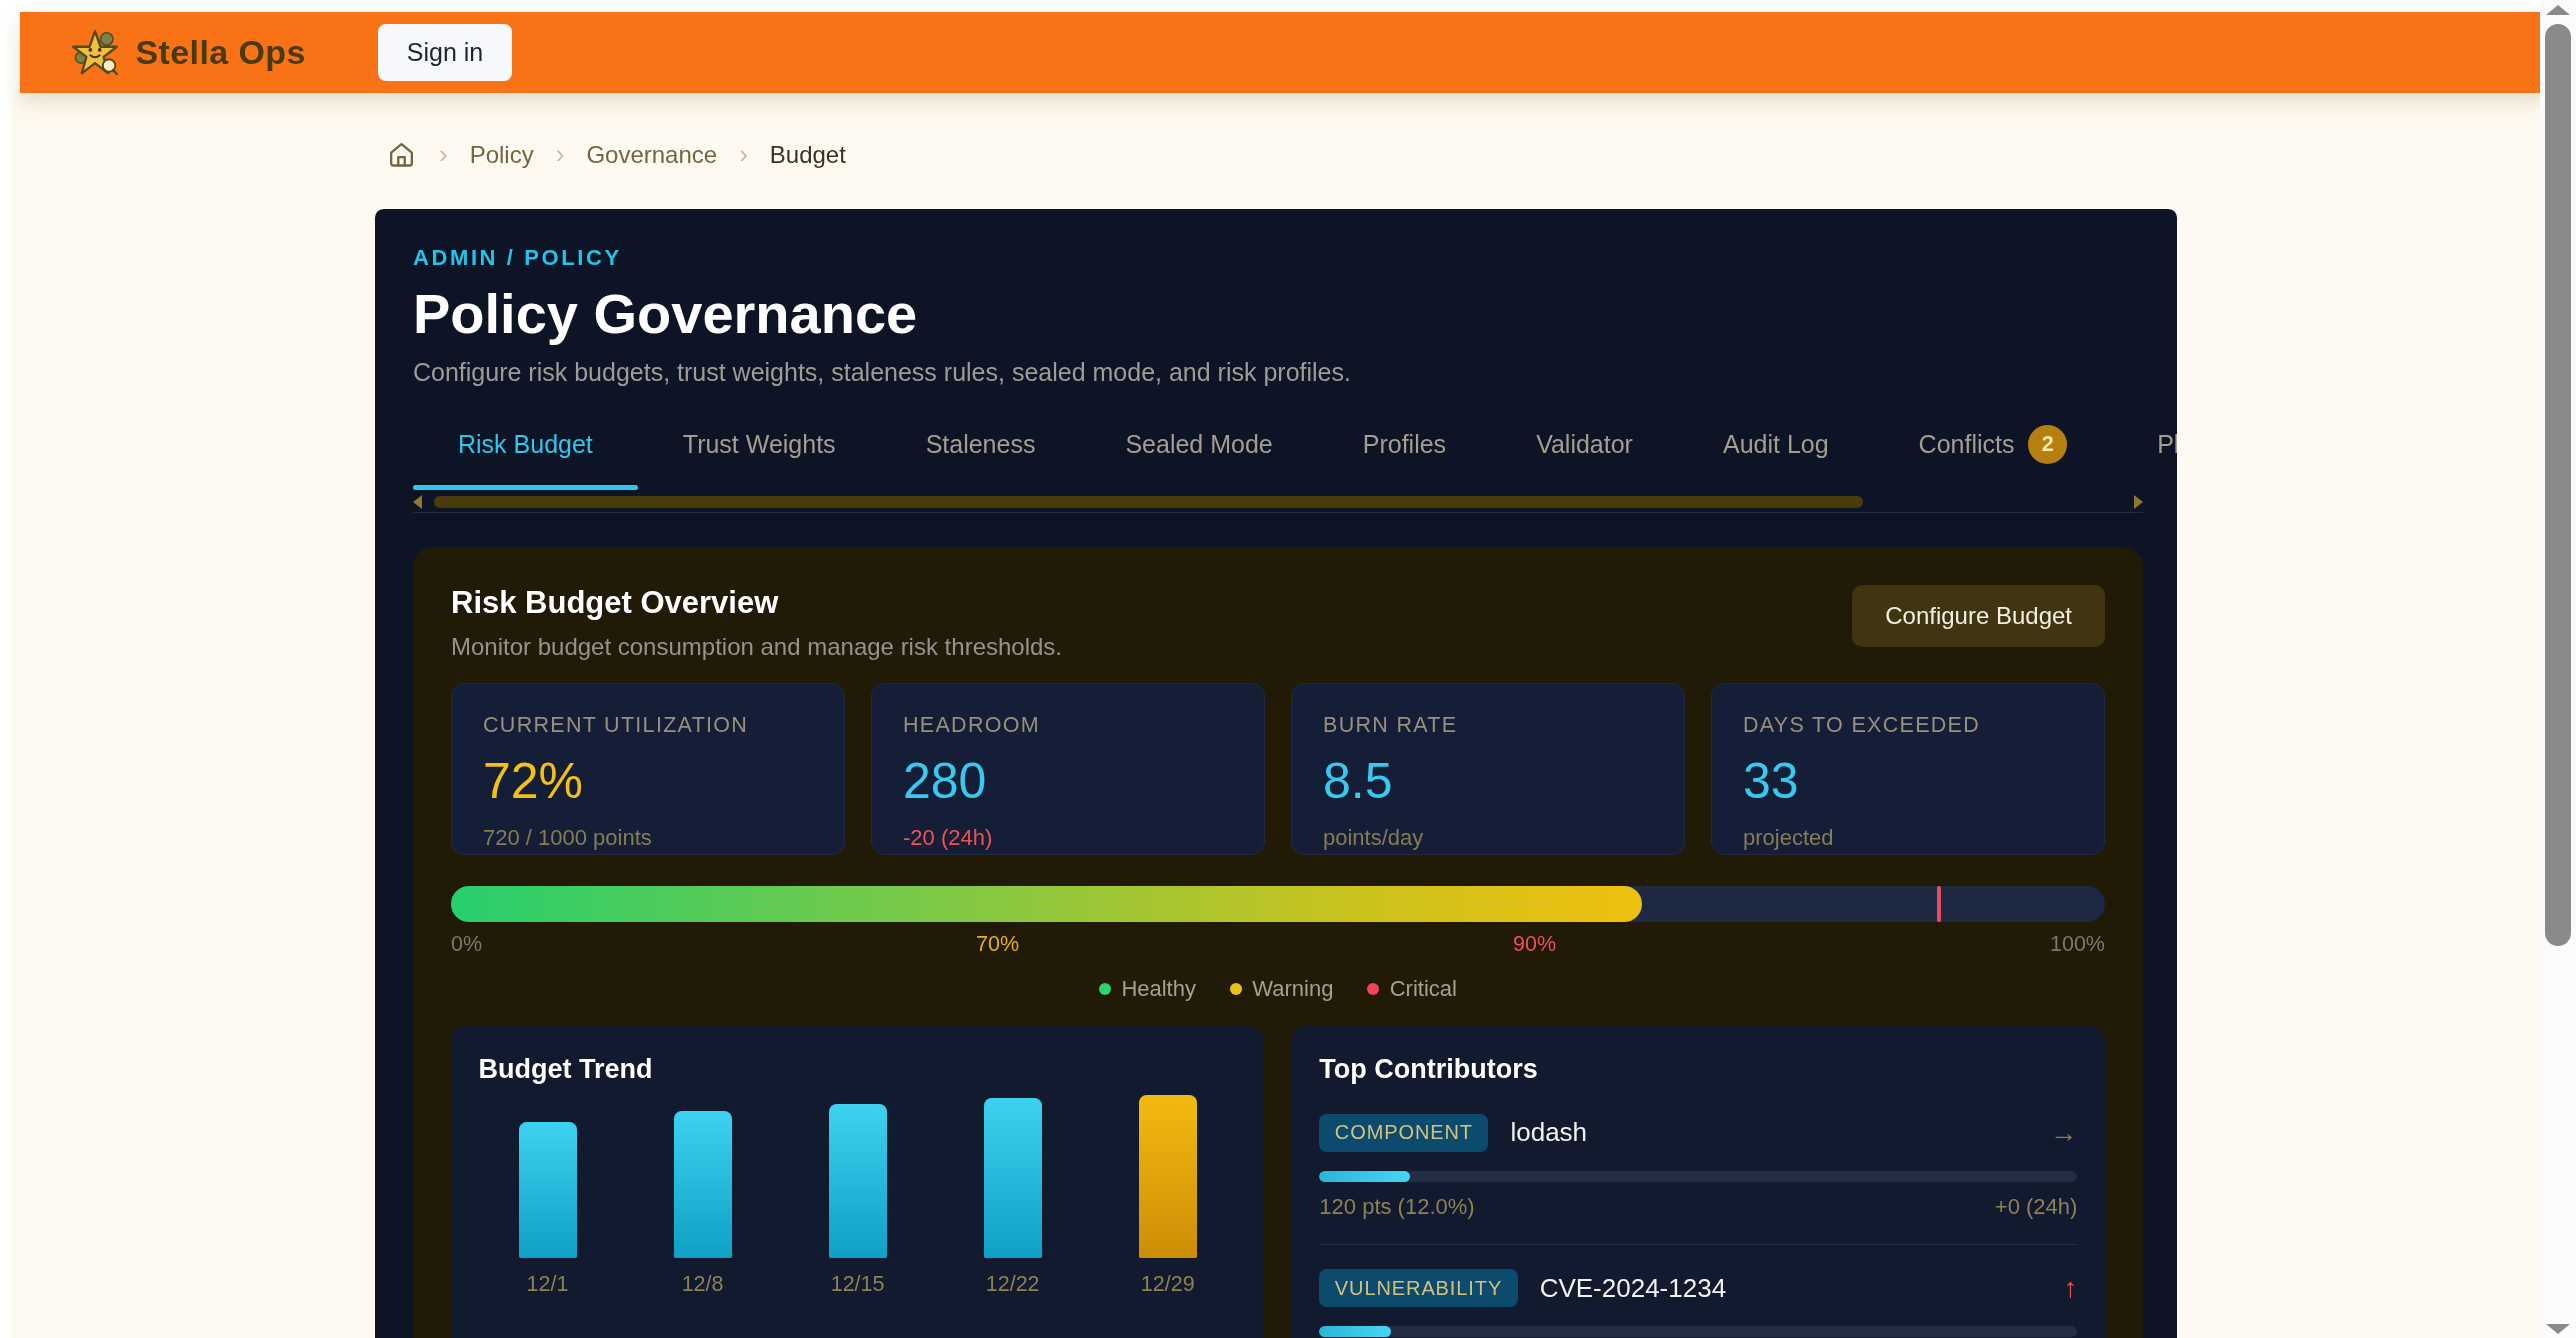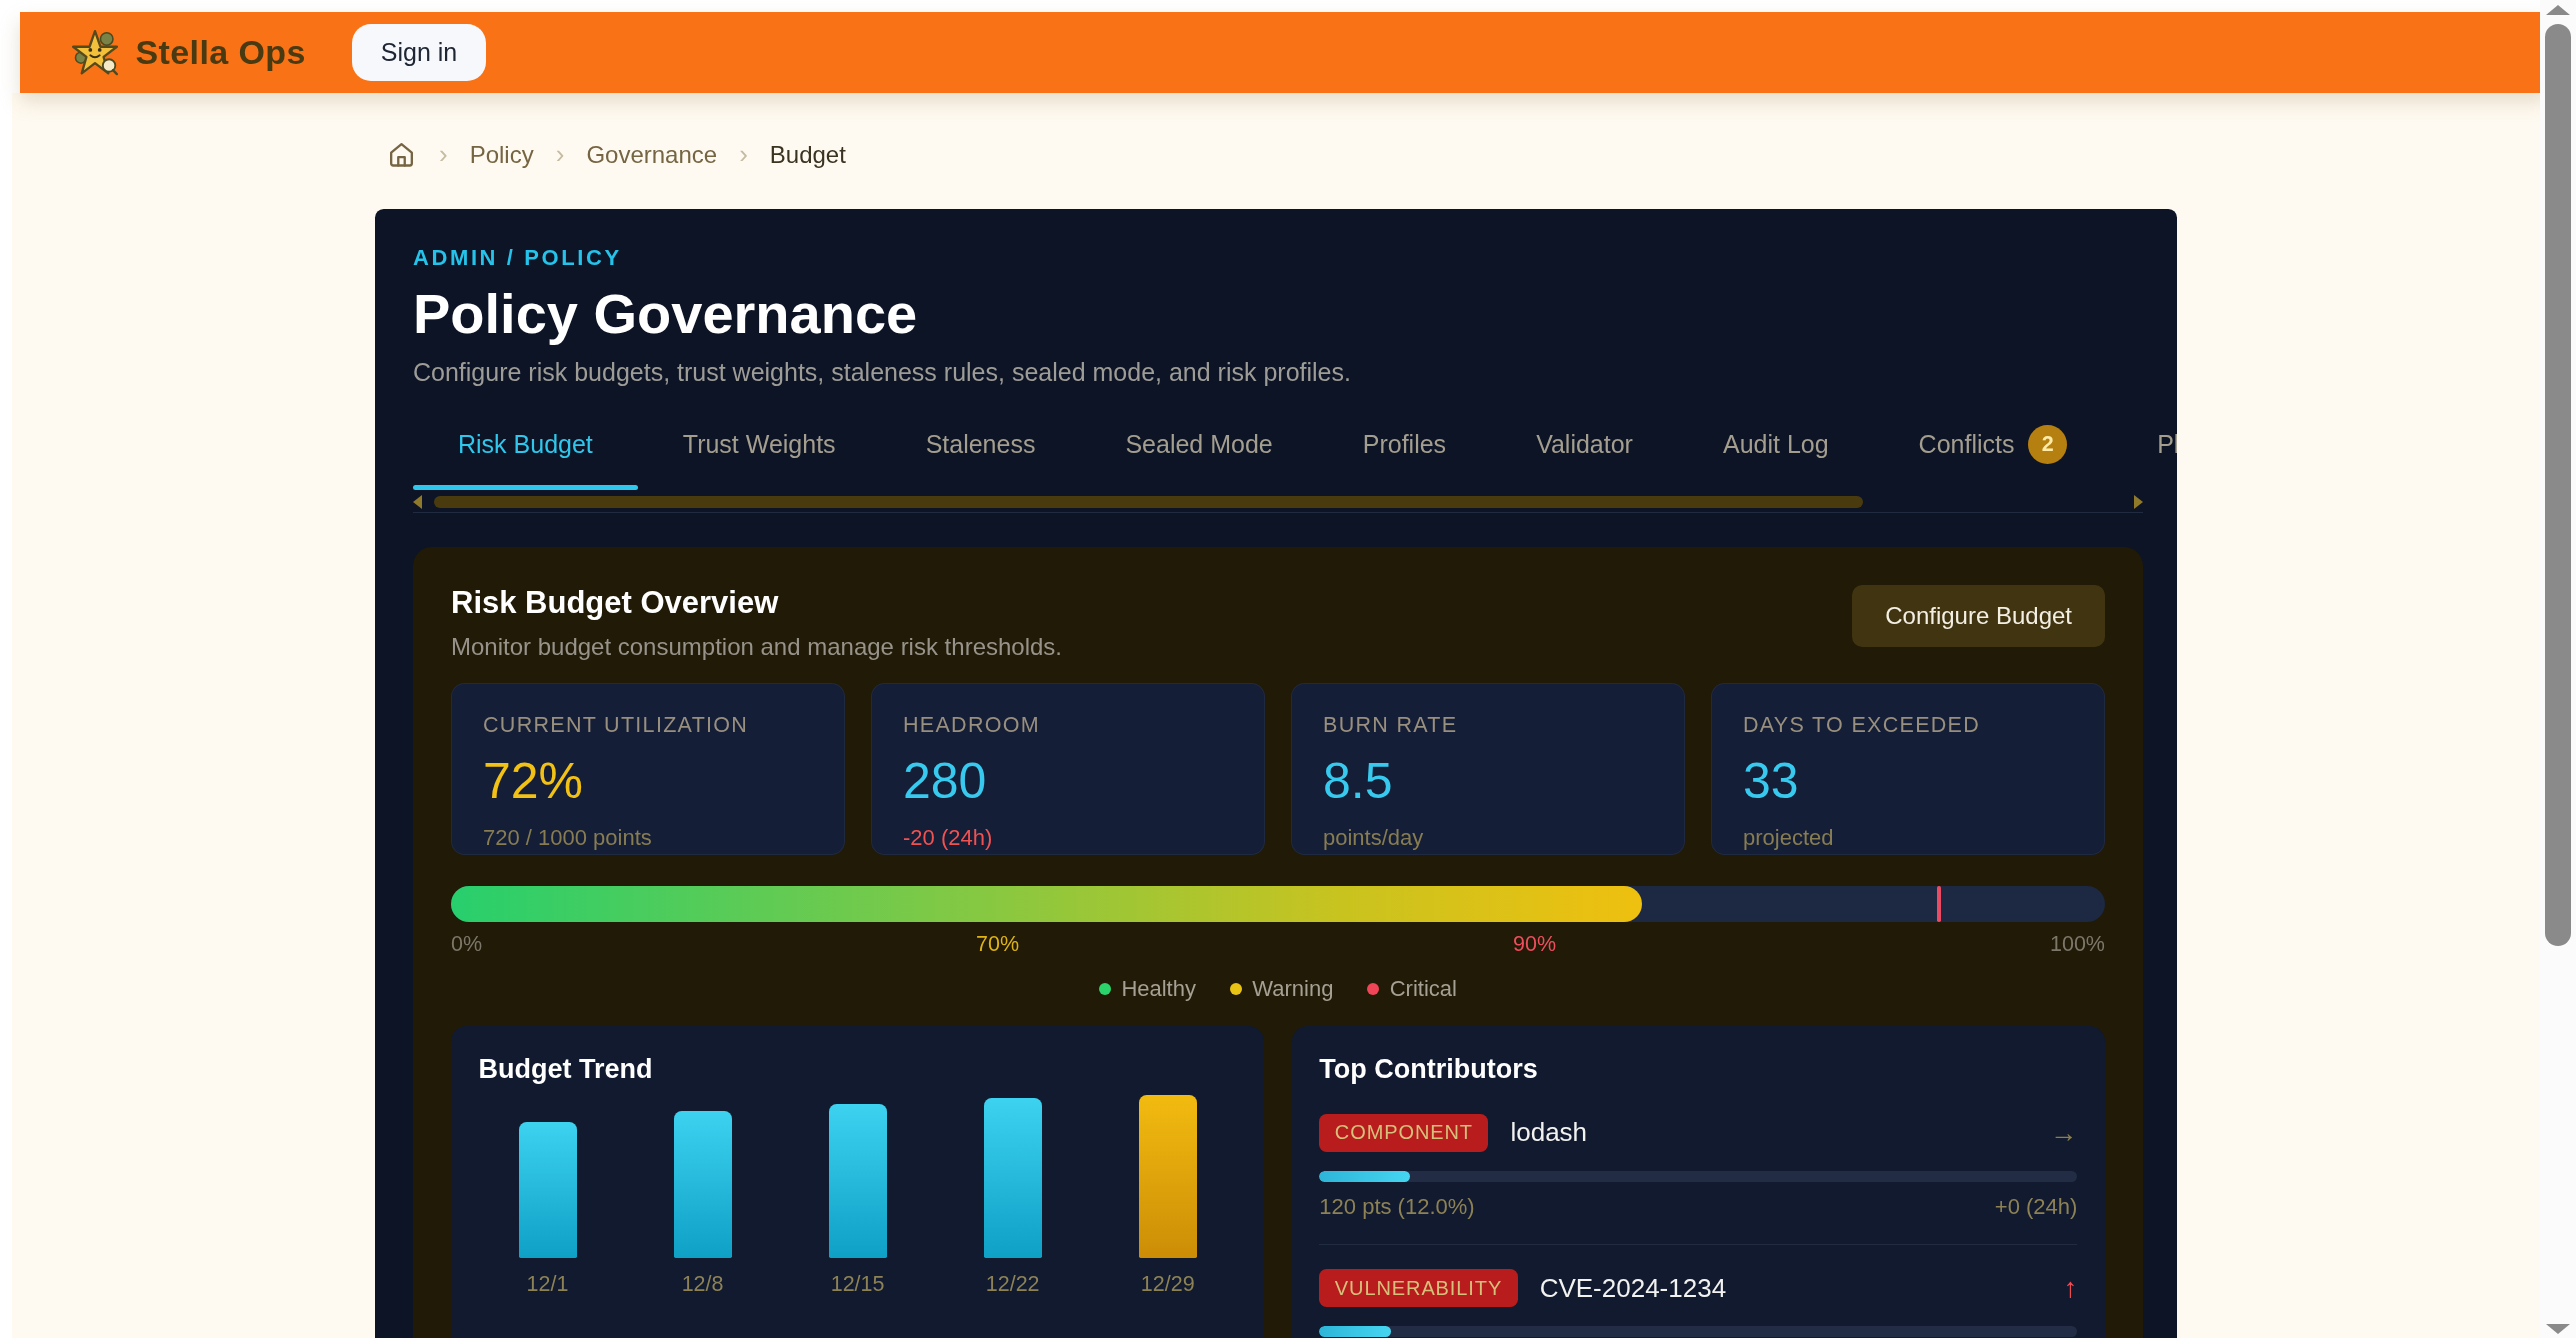--- a/index.html
+++ b/index.html
@@ -5,21 +5,21 @@
   html,body{margin:0;padding:0;}
   .stage{position:relative;width:2576px;height:1339px;overflow:hidden;background:#ffffff;
          font-family:"Liberation Sans",sans-serif;-webkit-font-smoothing:antialiased;}
 
   
   .topbar{position:absolute;left:20px;top:12px;width:2528px;height:81px;background:#f97316;
           box-shadow:0 8.6px 19px rgba(170,150,110,.30);display:flex;align-items:center;padding:0 0 0 50px;box-sizing:border-box;z-index:5;}
   .brand{display:flex;align-items:center;gap:15.5px;}
   .brand-logo{width:50px;height:50px;flex:0 0 auto;}
   .brand-name{font-size:34px;font-weight:800;color:#4a3a12;letter-spacing:0.4px;}
-  .signin-btn{margin-left:46px;background:#f6f8fc;color:#1e2533;font-size:25px;padding:13.7px 29px;border-radius:19px;border:none;cursor:pointer;}
+  .signin-btn{margin-left:72px;background:#f6f8fc;color:#1e2533;font-size:25px;padding:13.7px 29px;border-radius:8px;border:none;cursor:pointer;}
 
   
   .content-bg{position:absolute;left:12px;top:93px;width:2528px;height:1246px;background:#fffaf1;}
 
   
   .breadcrumb{position:absolute;left:386px;top:139px;display:flex;align-items:center;gap:22px;font-size:24px;color:#756543;}
   .crumb-home svg{display:block;}
   .crumb-sep{color:#c5bca2;font-size:26px;}
   .crumb-link{color:#756543;cursor:pointer;}
   .crumb-current{color:#3a3322;font-weight:400;}
@@ -81,21 +81,21 @@
   .chart{display:flex;justify-content:space-around;align-items:flex-end;height:197px;margin-top:15.5px;}
   .bar-col{display:flex;flex-direction:column;align-items:center;width:129px;}
   .trend-bar{width:58px;border-radius:7.7px 7.7px 1.7px 1.7px;}
   .bar--cyan{background:linear-gradient(180deg,#3dd2f0 0%,#0fa0c6 100%);}
   .bar--amber{background:linear-gradient(180deg,#f2bb10 0%,#cc8d06 100%);}
   .bar-label{font-size:21.5px;color:#8d8256;margin-top:13.7px;}
 
   
   .contrib-list{margin:29px 8.6px 0 8.6px;}
   .contrib-row1{display:flex;align-items:center;gap:22px;cursor:pointer;}
-  .contrib-badge{font-size:20px;letter-spacing:0.9px;color:#d6c17c;background:#b91c1c;padding:7.7px 15.5px;border-radius:7.7px;}
+  .contrib-badge{font-size:20px;letter-spacing:0.9px;color:#d6c17c;background:#0c4a6e;padding:7.7px 15.5px;border-radius:7.7px;}
   .contrib-name{font-size:26px;color:#f2f2f0;font-weight:500;}
   .contrib-arrow{margin-left:auto;font-size:27.5px;}
   .a-tan{color:#8d7f4a;} .a-red{color:#ef4c55;}
   .contrib-track{height:11px;border-radius:6px;background:#222d45;margin-top:19px;overflow:hidden;}
   .contrib-fill{height:100%;border-radius:6px;background:linear-gradient(90deg,#2db5d8,#45d5f1);}
   .contrib-stats{display:flex;justify-content:space-between;margin-top:12px;font-size:22px;}
   .p-tan{color:#8d8256;}
   .contrib-divider{height:0.9px;background:#222c41;margin:24px 0;}
 
   

